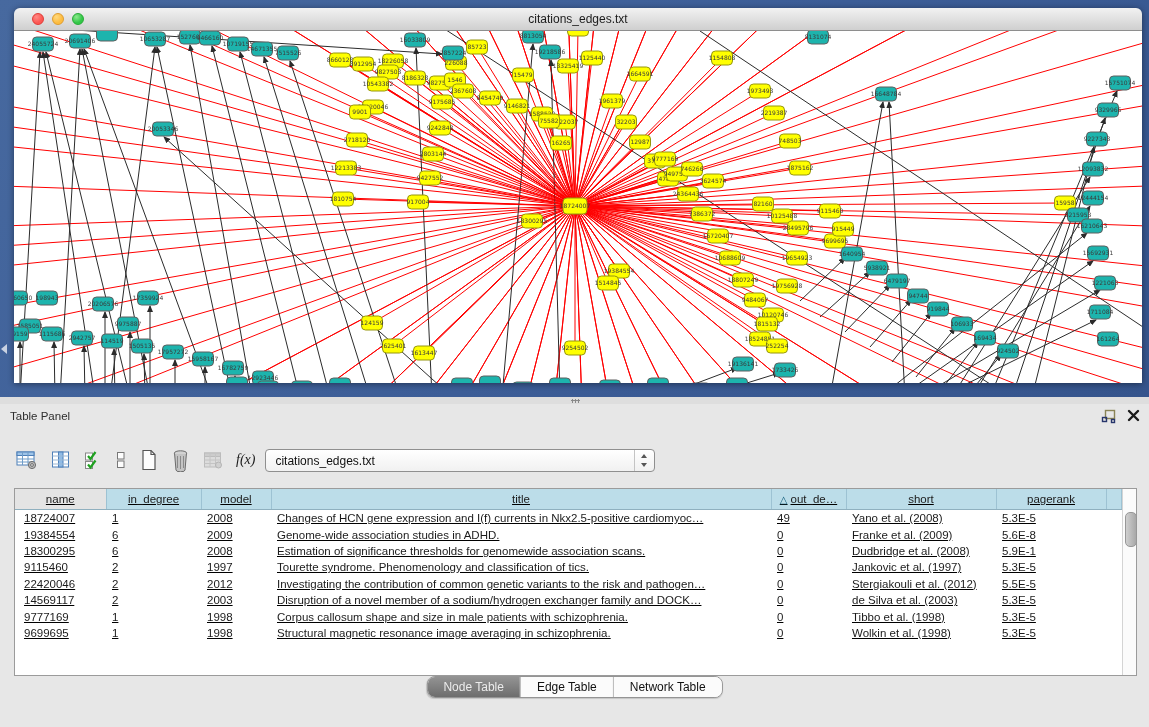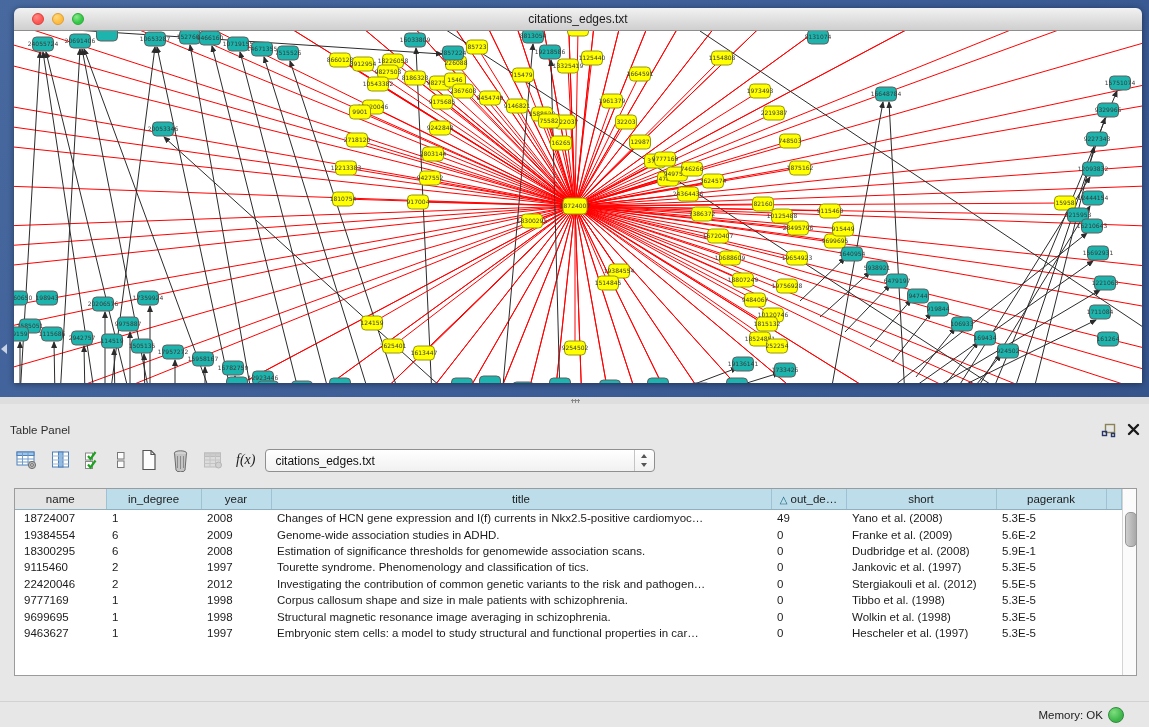--- a/index.html
+++ b/index.html
@@ -26,40 +26,40 @@
   #collapse-arrow{position:absolute;left:1px;top:344px;width:0;height:0;
      border-top:5px solid transparent;border-bottom:5px solid transparent;border-right:6px solid #c9d2e2;}
 
   
   #splitter{position:absolute;left:0;top:397px;width:1149px;height:7px;background:#dedede;}
   #splitter .grip{position:absolute;left:571px;top:2px;width:9px;height:4px;
      background:radial-gradient(circle,#8a8a8a 1px,transparent 1.2px);background-size:3px 3px;}
 
   
   #panel{position:absolute;left:0;top:404px;width:1149px;height:323px;background:#e7e7e7;}
-  #panel-header{position:absolute;left:0;top:14px;width:1149px;height:26px;}
+  #panel-header{position:absolute;left:0;top:0;width:1149px;height:26px;}
   #panel-title{position:absolute;left:10px;top:6px;font-size:11.5px;color:#2e2e2e;}
   #float-btn{position:absolute;left:1101px;top:5px;width:16px;height:15px;cursor:pointer;}
   #close-btn{position:absolute;left:1127px;top:5px;width:13px;height:13px;cursor:pointer;}
 
   #toolbar{position:absolute;left:16px;top:40px;height:32px;display:flex;align-items:center;}
   .tbicon{margin-right:13px;display:inline-flex;align-items:center;}
   #fx-label{font-family:"Liberation Serif",serif;font-style:italic;font-size:14px;color:#1a1a1a;margin-right:10px;}
   #table-select{position:relative;width:390px;height:23px;border:1px solid #8f8f8f;border-radius:4px;
      background:linear-gradient(#ffffff,#f1f1f1);box-sizing:border-box;}
   #table-select .val{position:absolute;left:9px;top:4px;font-size:12px;color:#111;}
   #table-select .spin{position:absolute;right:0;top:0;width:19px;height:21px;border-left:1px solid #c4c4c4;}
   #table-select .up{position:absolute;left:6px;top:4px;width:0;height:0;
      border-left:3.5px solid transparent;border-right:3.5px solid transparent;border-bottom:4px solid #555;}
   #table-select .down{position:absolute;left:6px;bottom:4px;width:0;height:0;
      border-left:3.5px solid transparent;border-right:3.5px solid transparent;border-top:4px solid #555;}
 
   #tablewrap{position:absolute;left:14px;top:84px;width:1121px;height:186px;
      background:#fff;border:1px solid #9b9b9b;display:flex;box-sizing:content-box;}
-  #datatable{border-collapse:collapse;table-layout:fixed;width:1106px;align-self:flex-start;}
+  #datatable{border-collapse:collapse;table-layout:fixed;width:1106px;align-self:flex-start;text-decoration:underline;}
   #datatable th{height:20px;font-size:11.5px;font-weight:normal;color:#1b1b1b;text-align:center;
      border-right:1px solid #9dc2d3;border-bottom:1px solid #8fb0bf;padding:0;overflow:hidden;white-space:nowrap;}
   #datatable td{height:16.4px;font-size:11.5px;color:#1b1b1b;padding:0 2px 0 6px;
      white-space:nowrap;overflow:hidden;}
   #datatable td.c0{padding-left:9px;}
   .sorttri{color:#17607e;font-size:10px;margin-right:3px;}
   #vscroll{width:15px;position:relative;background:#fbfbfb;border-left:1px solid #d4d4d4;}
   #vscroll .thumb{position:absolute;left:2px;top:23px;width:10px;height:33px;border-radius:5px;
      background:linear-gradient(90deg,#cfcfcf,#a8a8a8);border:1px solid #979797;}
 
@@ -620,21 +620,21 @@
           <col style="width: 500px;">
           <col style="width: 75px;">
           <col style="width: 150px;">
           <col style="width: 110px;">
           <col style="width: 15px;">
         </colgroup>
       <thead>
           <tr id="head-row">
             <th style="background: linear-gradient(rgb(228, 228, 228), rgb(228, 228, 228));">name</th>
             <th style="background: linear-gradient(rgb(188, 221, 233), rgb(188, 221, 233));">in_degree</th>
-            <th style="background: linear-gradient(rgb(188, 221, 233), rgb(188, 221, 233));">year</th>
+            <th style="background: linear-gradient(rgb(188, 221, 233), rgb(188, 221, 233));">model</th>
             <th style="background: linear-gradient(rgb(188, 221, 233), rgb(188, 221, 233)); margin-top: 43px;">title</th>
             <th style="background: linear-gradient(rgb(188, 221, 233), rgb(188, 221, 233));"><span class="sorttri">△</span>out_de…</th>
             <th style="background: linear-gradient(rgb(188, 221, 233), rgb(188, 221, 233));">short</th>
             <th style="background: linear-gradient(rgb(188, 221, 233), rgb(188, 221, 233));">pagerank</th>
             <th style="background: linear-gradient(rgb(188, 221, 233), rgb(188, 221, 233));"></th>
           </tr>
         </thead>
       <tbody id="body-rows">
           <tr>
             <td class="c0">18724007</td>
@@ -646,21 +646,21 @@
             <td>5.3E-5</td>
             <td></td>
           </tr>
           <tr>
             <td class="c0">19384554</td>
             <td>6</td>
             <td>2009</td>
             <td>Genome-wide association studies in ADHD.</td>
             <td>0</td>
             <td>Franke et al. (2009)</td>
-            <td>5.6E-2</td>
+            <td>5.6E-8</td>
             <td></td>
           </tr>
           <tr>
             <td class="c0">18300295</td>
             <td>6</td>
             <td>2008</td>
             <td>Estimation of significance thresholds for genomewide association scans.</td>
             <td>0</td>
             <td>Dudbridge et al. (2008)</td>
             <td>5.9E-1</td>
@@ -680,54 +680,55 @@
             <td class="c0">22420046</td>
             <td>2</td>
             <td>2012</td>
             <td>Investigating the contribution of common genetic variants to the risk and pathogen…</td>
             <td>0</td>
             <td>Stergiakouli et al. (2012)</td>
             <td>5.5E-5</td>
             <td></td>
           </tr>
           <tr>
+            <td class="c0">14569117</td>
+            <td>2</td>
+            <td>2003</td>
+            <td>Disruption of a novel member of a sodium/hydrogen exchanger family and DOCK…</td>
+            <td>0</td>
+            <td>de Silva et al. (2003)</td>
+            <td>5.3E-5</td>
+            <td></td>
+          </tr>
+          <tr>
             <td class="c0">9777169</td>
             <td>1</td>
             <td>1998</td>
             <td>Corpus callosum shape and size in male patients with schizophrenia.</td>
             <td>0</td>
             <td>Tibbo et al. (1998)</td>
             <td>5.3E-5</td>
             <td></td>
           </tr>
           <tr>
             <td class="c0">9699695</td>
             <td>1</td>
             <td>1998</td>
             <td>Structural magnetic resonance image averaging in schizophrenia.</td>
             <td>0</td>
             <td>Wolkin et al. (1998)</td>
             <td>5.3E-5</td>
             <td></td>
           </tr>
-          <tr>
-            <td class="c0">9463627</td>
-            <td>1</td>
-            <td>1997</td>
-            <td>Embryonic stem cells: a model to study structural and functional properties in car…</td>
-            <td>0</td>
-            <td>Hescheler et al. (1997)</td>
-            <td>5.3E-5</td>
-            <td></td>
-          </tr>
         </tbody>
     </table>
     <div id="vscroll">
       <div class="thumb"></div>
     </div>
   </div>
 
-
-  <div id="statusbar">
-    <span id="memory-label">Memory: OK</span>
-    <span id="memory-dot"></span>
+  <div id="tabs">
+    <div class="tab sel">Node Table</div>
+    <div class="tab">Edge Table</div>
+    <div class="tab">Network Table</div>
   </div>
+
 </div>
 
 </body></html>

